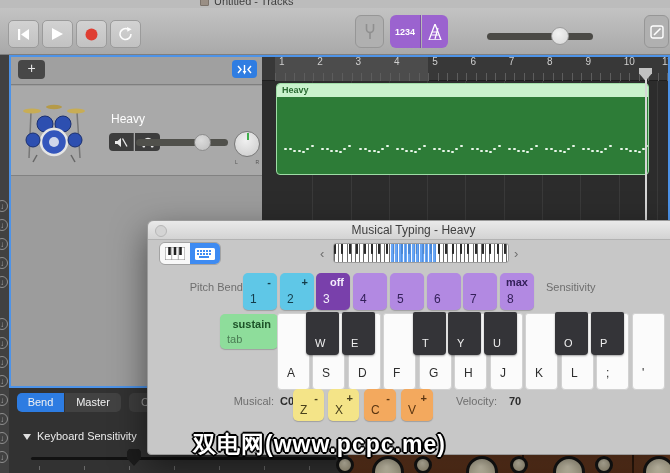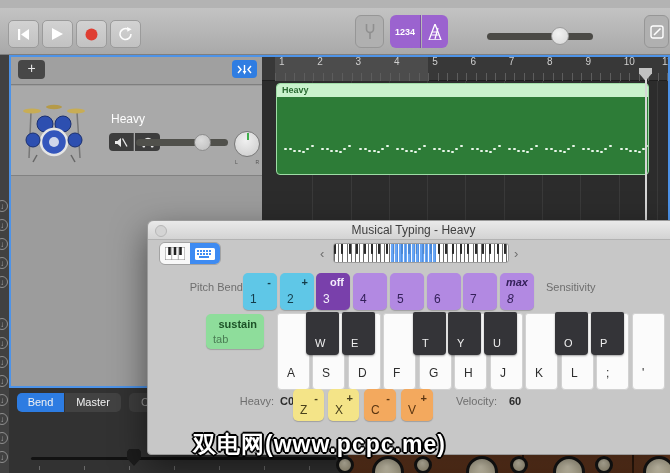--- a/index.html
+++ b/index.html
@@ -325,20 +325,21 @@
       <div class="playhead-tri"></div>
       <div class="playhead-line"></div>
     </div>
     <div class="focus-ring"></div>
   </div>
 
   <div class="bottom-panel">
     <div class="tab tab-track">Bend</div>
     <div class="tab tab-master">Master</div>
     <div class="comp-btn">Comp</div>
+    <div class="ks-title"><span class="tri"></span><span>Keyboard Sensitivity</span></div>
     <div class="ks-track"></div>
     <div class="ks-thumb"></div>
     <div id="ks-ticks">
         <div class="ks-tick" style="left: 30px;"></div>
         <div class="ks-tick" style="left: 75px;"></div>
         <div class="ks-tick" style="left: 120px;"></div>
         <div class="ks-tick" style="left: 165px;"></div>
         <div class="ks-tick" style="left: 210px;"></div>
         <div class="ks-tick" style="left: 255px;"></div>
         <div class="ks-tick" style="left: 300px;"></div>
@@ -353,20 +354,26 @@
         <div class="knob" style="left: 24px; top: 6px; width: 32px; height: 32px;"></div>
         <div class="knob" style="left: 66px; top: 6px; width: 18px; height: 18px;"></div>
         <div class="knob" style="left: 118px; top: 6px; width: 32px; height: 32px;"></div>
         <div class="knob" style="left: 162px; top: 6px; width: 18px; height: 18px;"></div>
         <div class="knob" style="left: 205px; top: 6px; width: 32px; height: 32px;"></div>
         <div class="knob" style="left: 247px; top: 6px; width: 18px; height: 18px;"></div>
         <div class="knob" style="left: 295px; top: 6px; width: 32px; height: 32px;"></div>
       </div>
     </div>
 
+  <div class="titlebar">
+    <div class="tb-inner">
+      <div class="doc-icon"></div>
+      <div class="tb-title">Untitled - Tracks</div>
+    </div>
+  </div>
 
   <div class="toolbar">
     <div class="tr-btn" style="left:8px;">
       <svg width="13" height="11" viewBox="0 0 13 11">
         <rect x="1" y="0" width="2.2" height="11" fill="#fff"></rect>
         <polygon points="12,0 12,11 4,5.5" fill="#fff"></polygon>
       </svg>
     </div>
     <div class="tr-btn" style="left:42px;">
       <svg width="11" height="12" viewBox="0 0 11 12">
@@ -484,27 +491,27 @@
       <span class="cap-key">5</span>
     </div>
     <div class="key-cap k-purple" style="left:279px; top:52px; width:34px; height:37px;">
       <span class="cap-mod"></span>
       <span class="cap-key">6</span>
     </div>
     <div class="key-cap k-purple" style="left:315px; top:52px; width:34px; height:37px;">
       <span class="cap-mod"></span>
       <span class="cap-key">7</span>
     </div>
-    <div class="key-cap k-purple" style="left:352px; top:52px; width:34px; height:37px;font-style:italic;">
+    <div class="key-cap k-purple" style="left:352px; top:52px; width:34px; height:37px;">
       <span class="cap-mod">max</span>
       <span class="cap-key">8</span>
     </div>
     <div class="mt-label" style="left:398px; top:60px;">Sensitivity</div>
 
-    <div class="key-cap k-sustain" style="left:58px; top:93px; width:58px; height:35px;">
+    <div class="key-cap k-sustain" style="left:72px; top:93px; width:58px; height:35px;">
       <span class="sus-lbl">sustain</span>
       <span class="sus-key">tab</span>
     </div>
 
     <div class="wkey" style="left:129px;">
         <span>A</span>
       </div>
     <div class="wkey" style="left:164px;">
         <span>S</span>
       </div>
@@ -551,38 +558,38 @@
     <div class="bkey" style="left:336px;">
         <span>U</span>
       </div>
     <div class="bkey" style="left:407px;">
         <span>O</span>
       </div>
     <div class="bkey" style="left:443px;">
         <span>P</span>
       </div>
 
-    <div class="mt-label" style="left:46px; top:174px; width:80px; text-align:right;">Heavy:</div>
+    <div class="mt-label" style="left:46px; top:174px; width:80px; text-align:right;">Musical:</div>
     <div class="mt-value" style="left:132px; top:174px;">C0</div>
 
     <div class="key-cap k-yellow" style="left:145px; top:168px; width:31px; height:32px;">
       <span class="cap-mod">-</span>
       <span class="cap-key">Z</span>
     </div>
     <div class="key-cap k-yellow" style="left:180px; top:168px; width:31px; height:32px;">
       <span class="cap-mod">+</span>
       <span class="cap-key">X</span>
     </div>
     <div class="key-cap k-orange" style="left:216px; top:168px; width:32px; height:32px;">
       <span class="cap-mod">-</span>
       <span class="cap-key">C</span>
     </div>
     <div class="key-cap k-orange" style="left:253px; top:168px; width:32px; height:32px;">
       <span class="cap-mod">+</span>
       <span class="cap-key">V</span>
     </div>
 
     <div class="mt-label" style="left:308px; top:174px;">Velocity:</div>
-    <div class="mt-value" style="left:361px; top:174px;">60</div>
+    <div class="mt-value" style="left:361px; top:174px;">70</div>
   </div>
 
   <div class="watermark">双电网(www.pcpc.me)</div>
 </div>
 
 </body></html>

